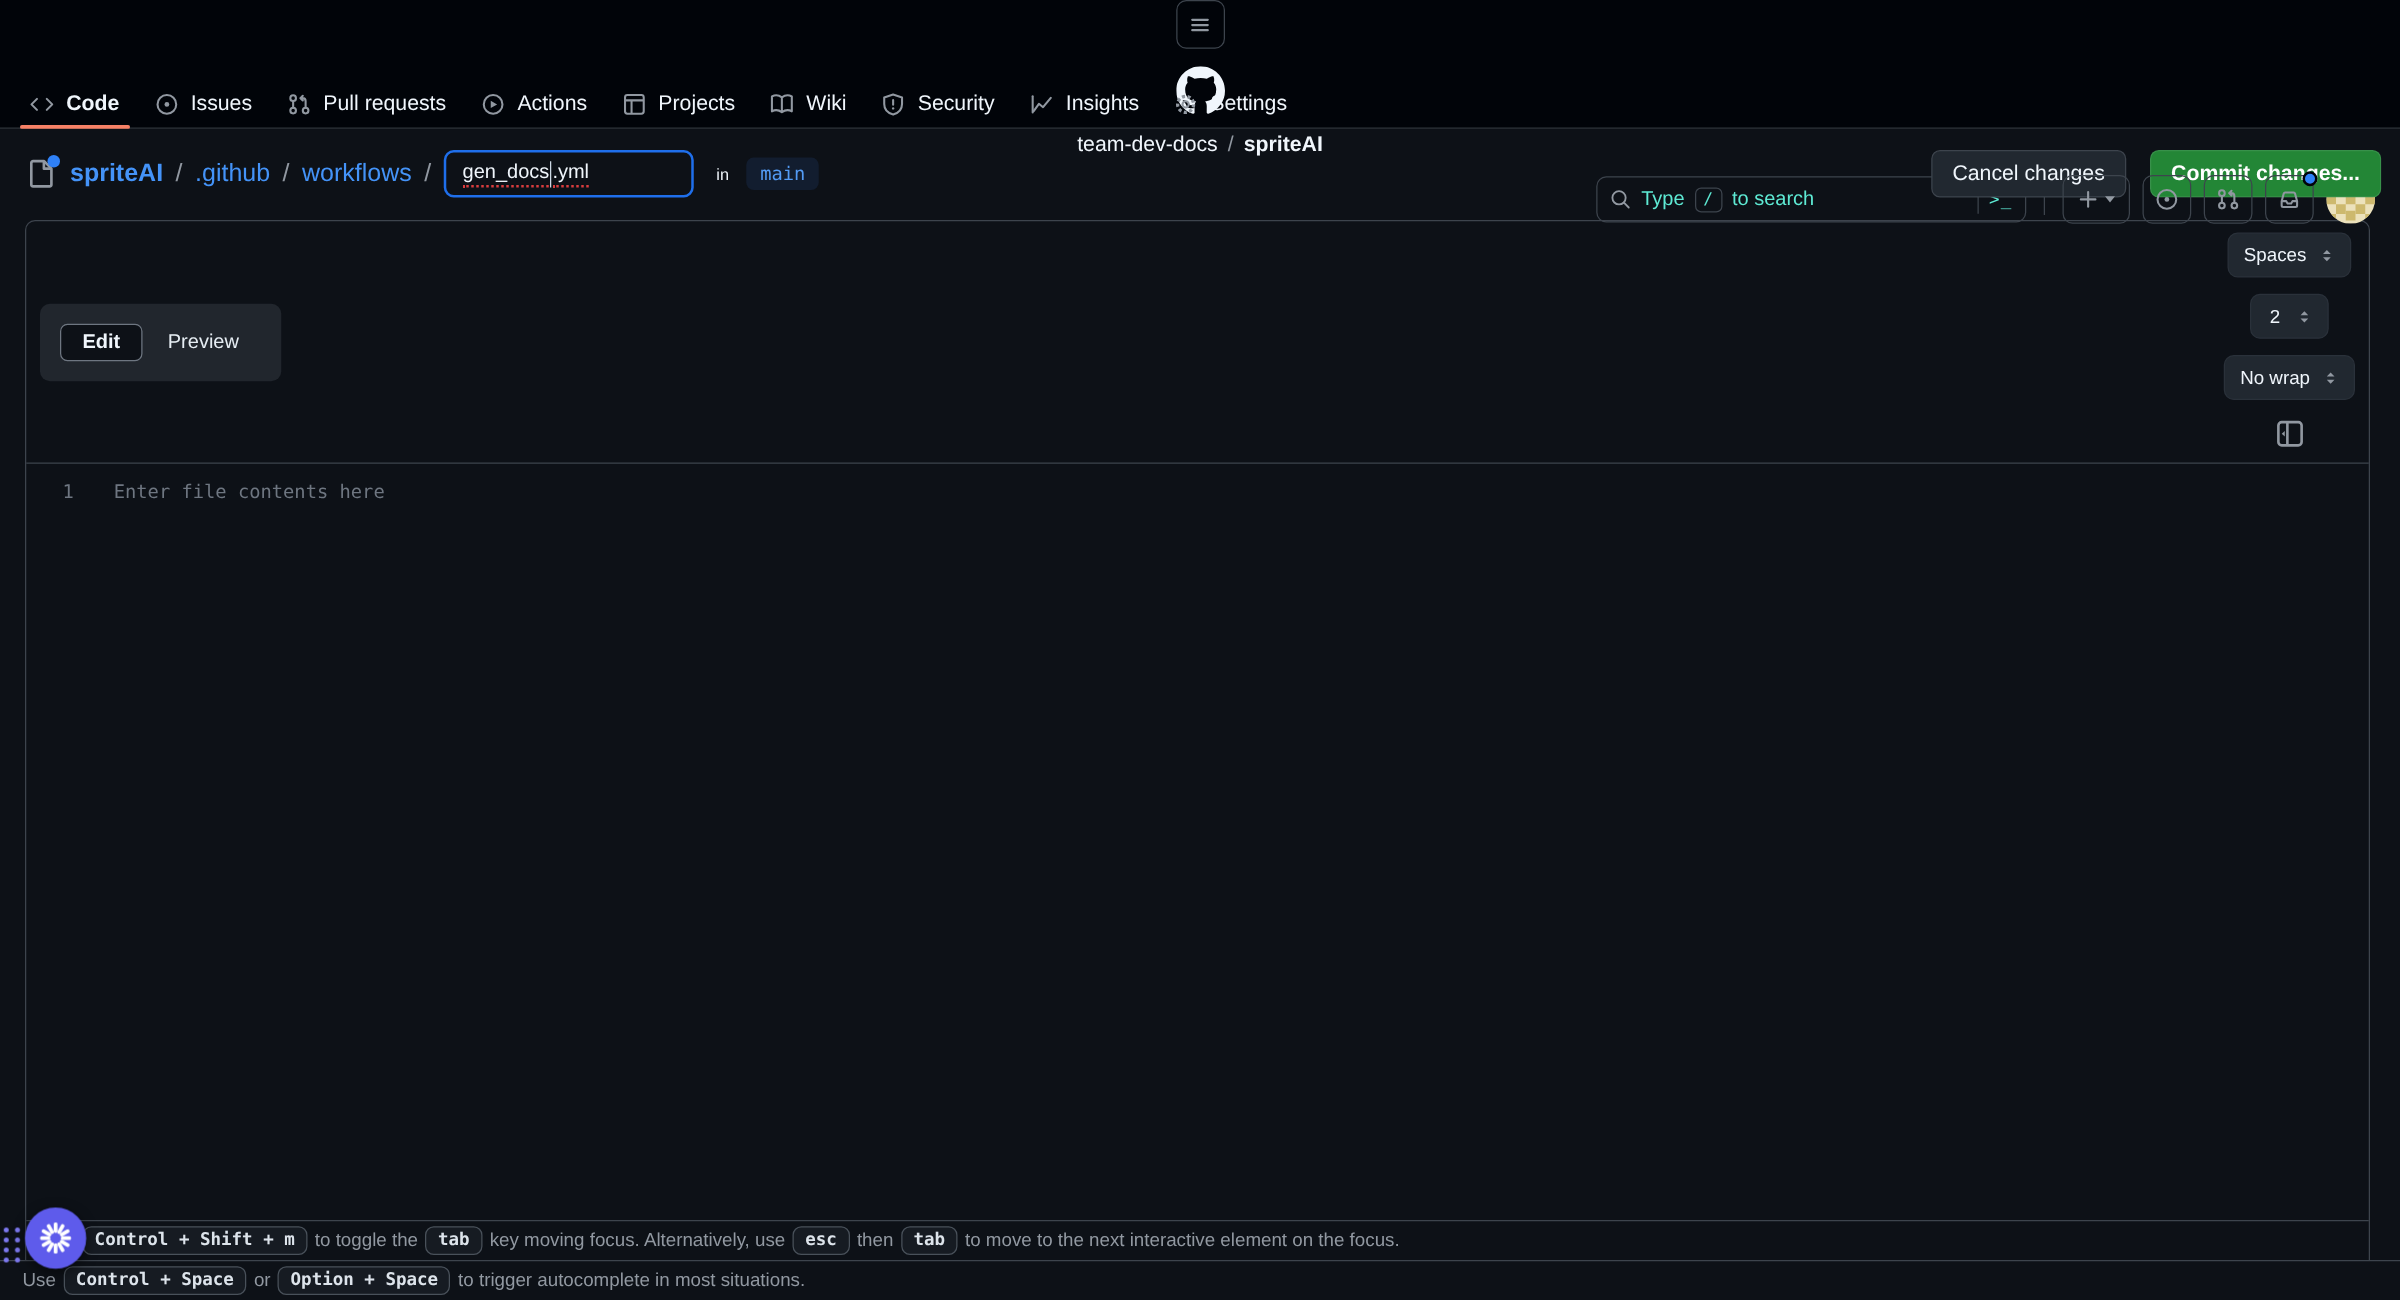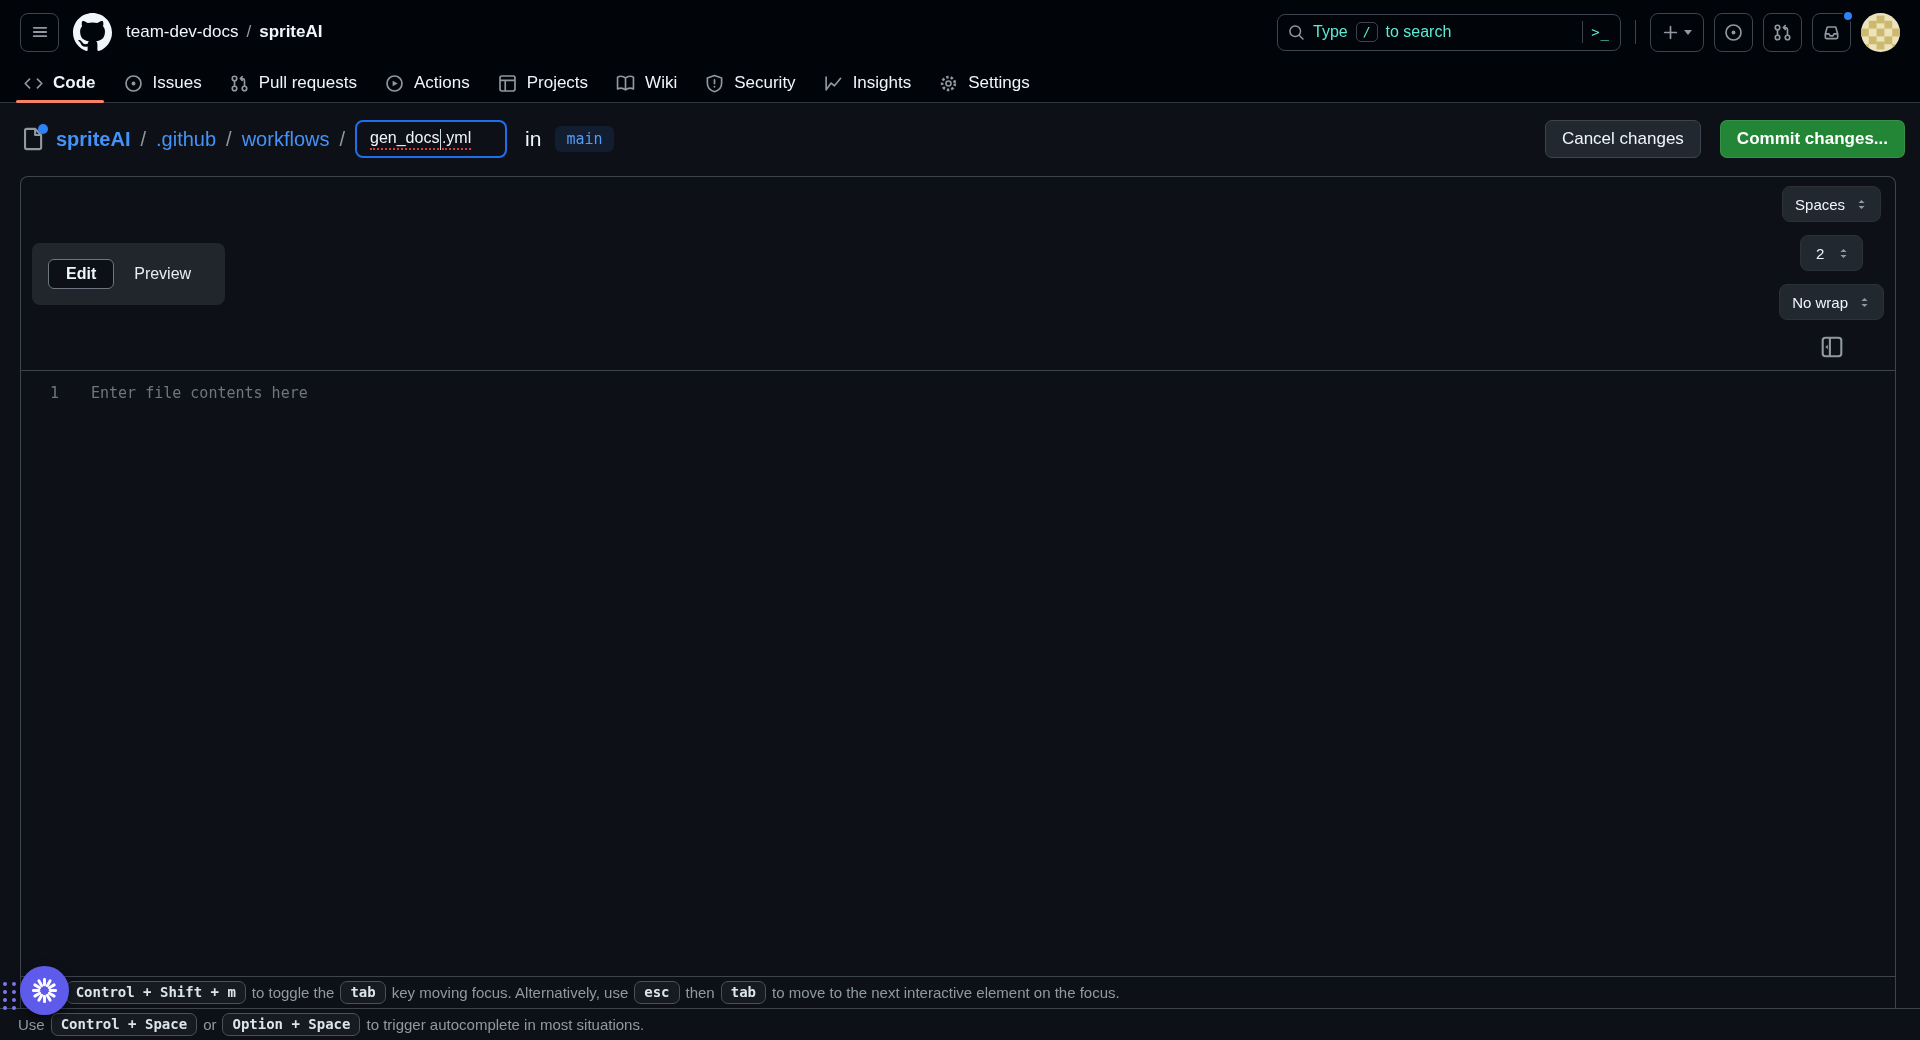--- a/index.html
+++ b/index.html
@@ -7,21 +7,21 @@
   body {
     background:#0d1117; color:#f0f6fc;
     font-family:"Liberation Sans","DejaVu Sans",sans-serif;
     font-size:17px; position:relative;
   }
   .mono { font-family:"DejaVu Sans Mono","Liberation Mono",monospace; }
 
   
   .app-header {
     background:#010409; height:64px; display:flex; align-items:center;
-    padding:0 20px; gap:14px;
+    padding:0 20px; gap:14px;flex-direction:column;
   }
   .icon-btn {
     width:39px; height:39px; border:1px solid #3d444d; border-radius:8px;
     background:transparent; color:#9198a1; display:flex; align-items:center;
     justify-content:center; flex:none; position:relative; cursor:pointer;
   }
   .gh-logo { width:39px; height:39px; fill:#f0f6fc; flex:none; }
   .ctx-crumb { display:flex; align-items:center; gap:8px; font-size:17px; white-space:nowrap; }
   .ctx-crumb .sep { color:#9198a1; }
   .ctx-crumb .repo { font-weight:600; }
@@ -75,21 +75,21 @@
   .path-group { display:flex; align-items:center; gap:10px; font-size:20px; }
   .file-badge { position:relative; width:26px; height:26px; color:#9198a1; }
   .file-badge .dot {
     position:absolute; top:-2px; right:-2px; width:10px; height:10px;
     border-radius:50%; background:#2f81f7;
   }
   .blue-link { color:#4493f8; text-decoration:none; cursor:pointer; }
   .path-root { font-weight:700; }
   .path-sep { color:#9198a1; }
   .filename-input {
-    width:152px; height:38px; border:2px solid #1f6feb; border-radius:8px;
+    width:200px; height:38px; border:2px solid #1f6feb; border-radius:8px;
     background:#0d1117; display:flex; align-items:center; padding:0 13px;
     font-size:16px; color:#f0f6fc; cursor:text;
   }
   .filename-input .txt { border-bottom:2px dotted #d83c3e; padding-bottom:1px; }
   .text-caret { width:1.5px; height:21px; background:#cdd9e5; margin:0 0.5px; }
   .in-label { margin:0 4px 0 8px; }
   .branch-badge {
     font-size:15px; color:#539bf5; background:#121d2f; border-radius:6px;
     padding:4px 11px; cursor:pointer;
   }
@@ -328,21 +328,21 @@
       <span class="path-sep">/</span>
       <a class="blue-link">.github</a>
       <span class="path-sep">/</span>
       <a class="blue-link">workflows</a>
       <span class="path-sep">/</span>
       <div class="filename-input" role="textbox">
         <span class="txt">gen_docs</span>
         <span class="text-caret"></span>
         <span class="txt">.yml</span>
       </div>
-      <span class="in-label" style="font-size:21px">in</span>
+      <span class="in-label" style="font-size:13px">in</span>
       <span class="branch-badge mono">main</span>
     </div>
     <div class="action-group">
       <button class="btn btn-secondary">Cancel changes</button>
       <button class="btn btn-primary">Commit changes...</button>
     </div>
   </div>
 
   <section class="editor-panel">
     <div class="editor-toolbar">

